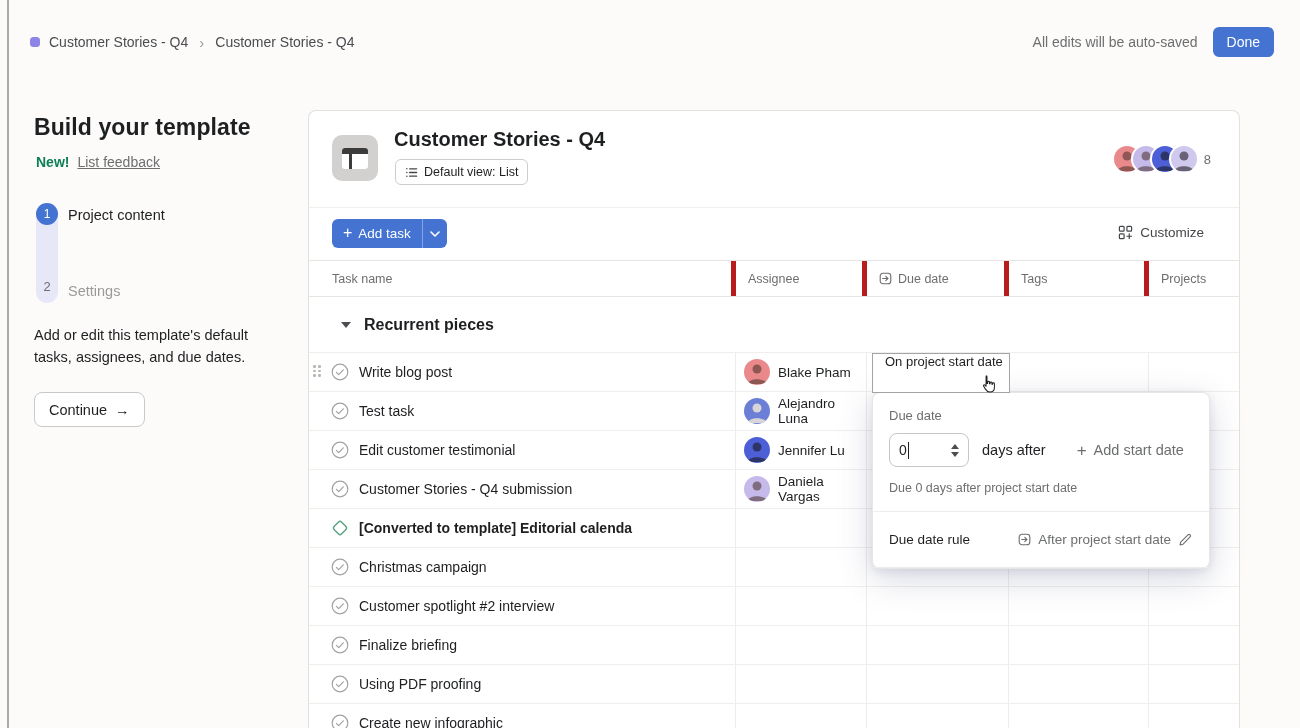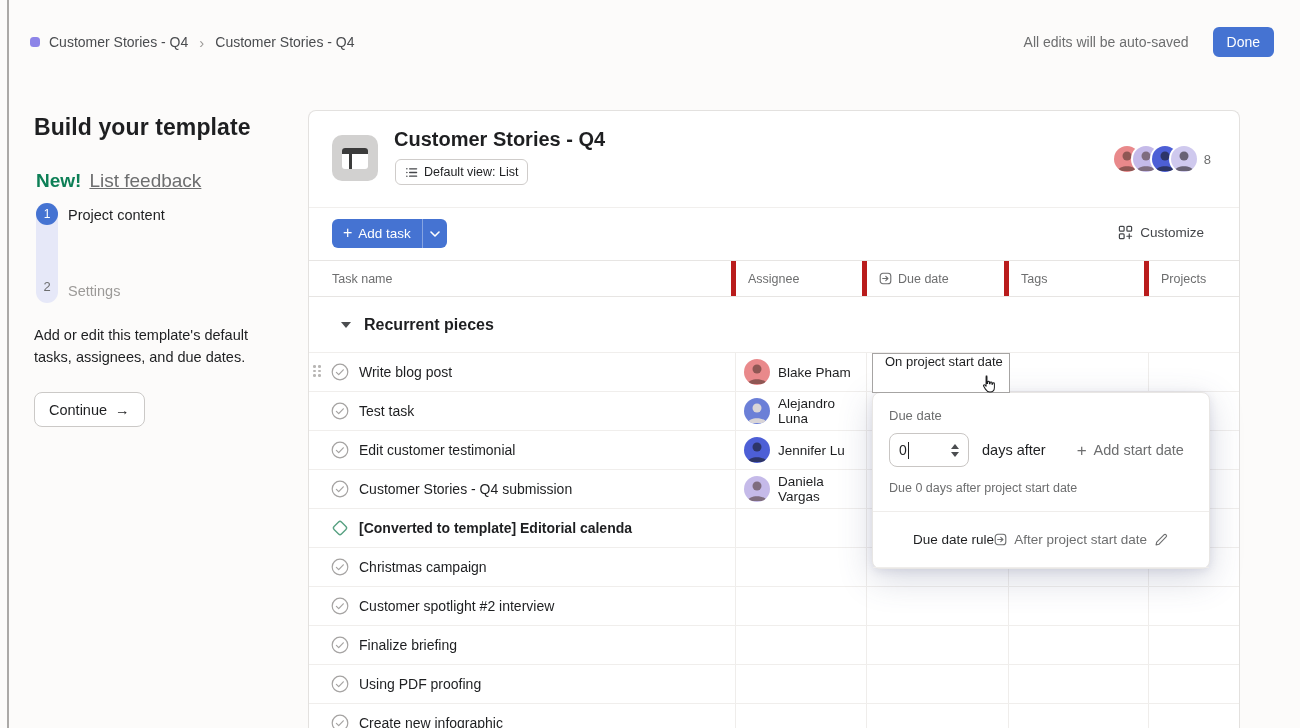--- a/index.html
+++ b/index.html
@@ -8,27 +8,27 @@
   .abs{position:absolute;}
   .flex{display:flex;align-items:center;}
 
   
   .win-edge{left:7px;top:0;width:2px;height:728px;background:#ABA9A7;}
 
   
   .breadcrumb{left:30px;top:30px;height:24px;gap:9px;font-size:14px;color:#4A4C4F;}
   .bc-dot{width:10px;height:10px;border-radius:3.5px;background:#8D84E8;}
   .bc-sep{color:#9B9997;font-size:15px;padding:0 2px;}
-  .topbar-right{top:27px;right:26px;gap:24px;}
+  .topbar-right{top:27px;right:26px;gap:15px;}
   .autosave{font-size:14px;color:#6D6E6F;}
   .btn-done{background:#4573D2;color:#fff;font-size:14px;border:none;border-radius:6px;height:30px;padding:0 14px;cursor:pointer;}
 
   
   .sb-title{left:34px;top:114px;font-size:23px;font-weight:700;letter-spacing:.1px;}
-  .sb-feedback{left:36px;top:170px;gap:8px;font-size:19px;}
+  .sb-feedback{left:36px;top:154px;gap:8px;font-size:14px;}
   .sb-new{color:#0D7F56;font-weight:700;}
   .sb-link{color:#6D6E6F;text-decoration:underline;cursor:pointer;}
   .stepper{left:36px;top:203px;width:22px;height:100px;background:#E6E8F8;border-radius:11px;}
   .step-circle{position:absolute;left:0;top:0;width:22px;height:22px;border-radius:50%;background:#4573D2;color:#fff;font-size:12px;display:flex;align-items:center;justify-content:center;}
   .step2-num{position:absolute;left:0;top:76px;width:22px;text-align:center;font-size:13px;color:#6D6E6F;}
   .step-label1{left:68px;top:207px;font-size:14.5px;color:#1E1F21;}
   .step-label2{left:68px;top:283px;font-size:14.5px;color:#9C9A98;}
   .sb-desc{left:34px;top:324px;width:234px;font-size:14.5px;line-height:22px;color:#1E1F21;}
   .btn-continue{left:34px;top:392px;height:35px;padding:0 14px;background:#fff;border:1px solid #CBC9C7;border-radius:8px;font-size:14.5px;color:#1E1F21;display:flex;align-items:center;gap:8px;cursor:pointer;}
 
@@ -86,21 +86,21 @@
   .spin-val{font-size:14px;}
   .caret-i{display:inline-block;width:1.5px;height:17px;background:#1E1F21;margin-left:1px;}
   .spin-steppers{margin-left:auto;display:flex;flex-direction:column;gap:3px;cursor:pointer;}
   .tri-up{width:0;height:0;border-left:4px solid transparent;border-right:4px solid transparent;border-bottom:5px solid #4B4D50;}
   .tri-dn{width:0;height:0;border-left:4px solid transparent;border-right:4px solid transparent;border-top:5px solid #4B4D50;}
   .days-after{font-size:14.5px;font-weight:500;}
   .add-start{margin-left:18px;display:flex;align-items:center;gap:7px;color:#6D6E6F;font-size:14.5px;cursor:pointer;}
   .add-start .plus{font-size:17px;line-height:1;}
   .pp-summary{margin-top:14px;font-size:12.5px;color:#6D6E6F;}
   .pp-div{height:1px;background:#EFEDEB;}
-  .pp-rule{height:55px;padding:0 16px;display:flex;align-items:center;justify-content:center;}
+  .pp-rule{height:55px;padding:0 16px;display:flex;align-items:center;justify-content:space-between;}
   .rule-label{font-size:13.5px;}
   .rule-val{display:flex;align-items:center;gap:7px;color:#6D6E6F;font-size:13.5px;cursor:pointer;}
   .pp-bottom{height:61px;padding:0 16px;display:flex;align-items:center;justify-content:space-between;}
   .clear-btn{font-size:14.5px;color:#4D4F52;cursor:pointer;}
   .cursor-hand{left:978px;top:374px;z-index:60;pointer-events:none;}
   svg{display:block;}
 </style>
 </head>
 <body>
 

